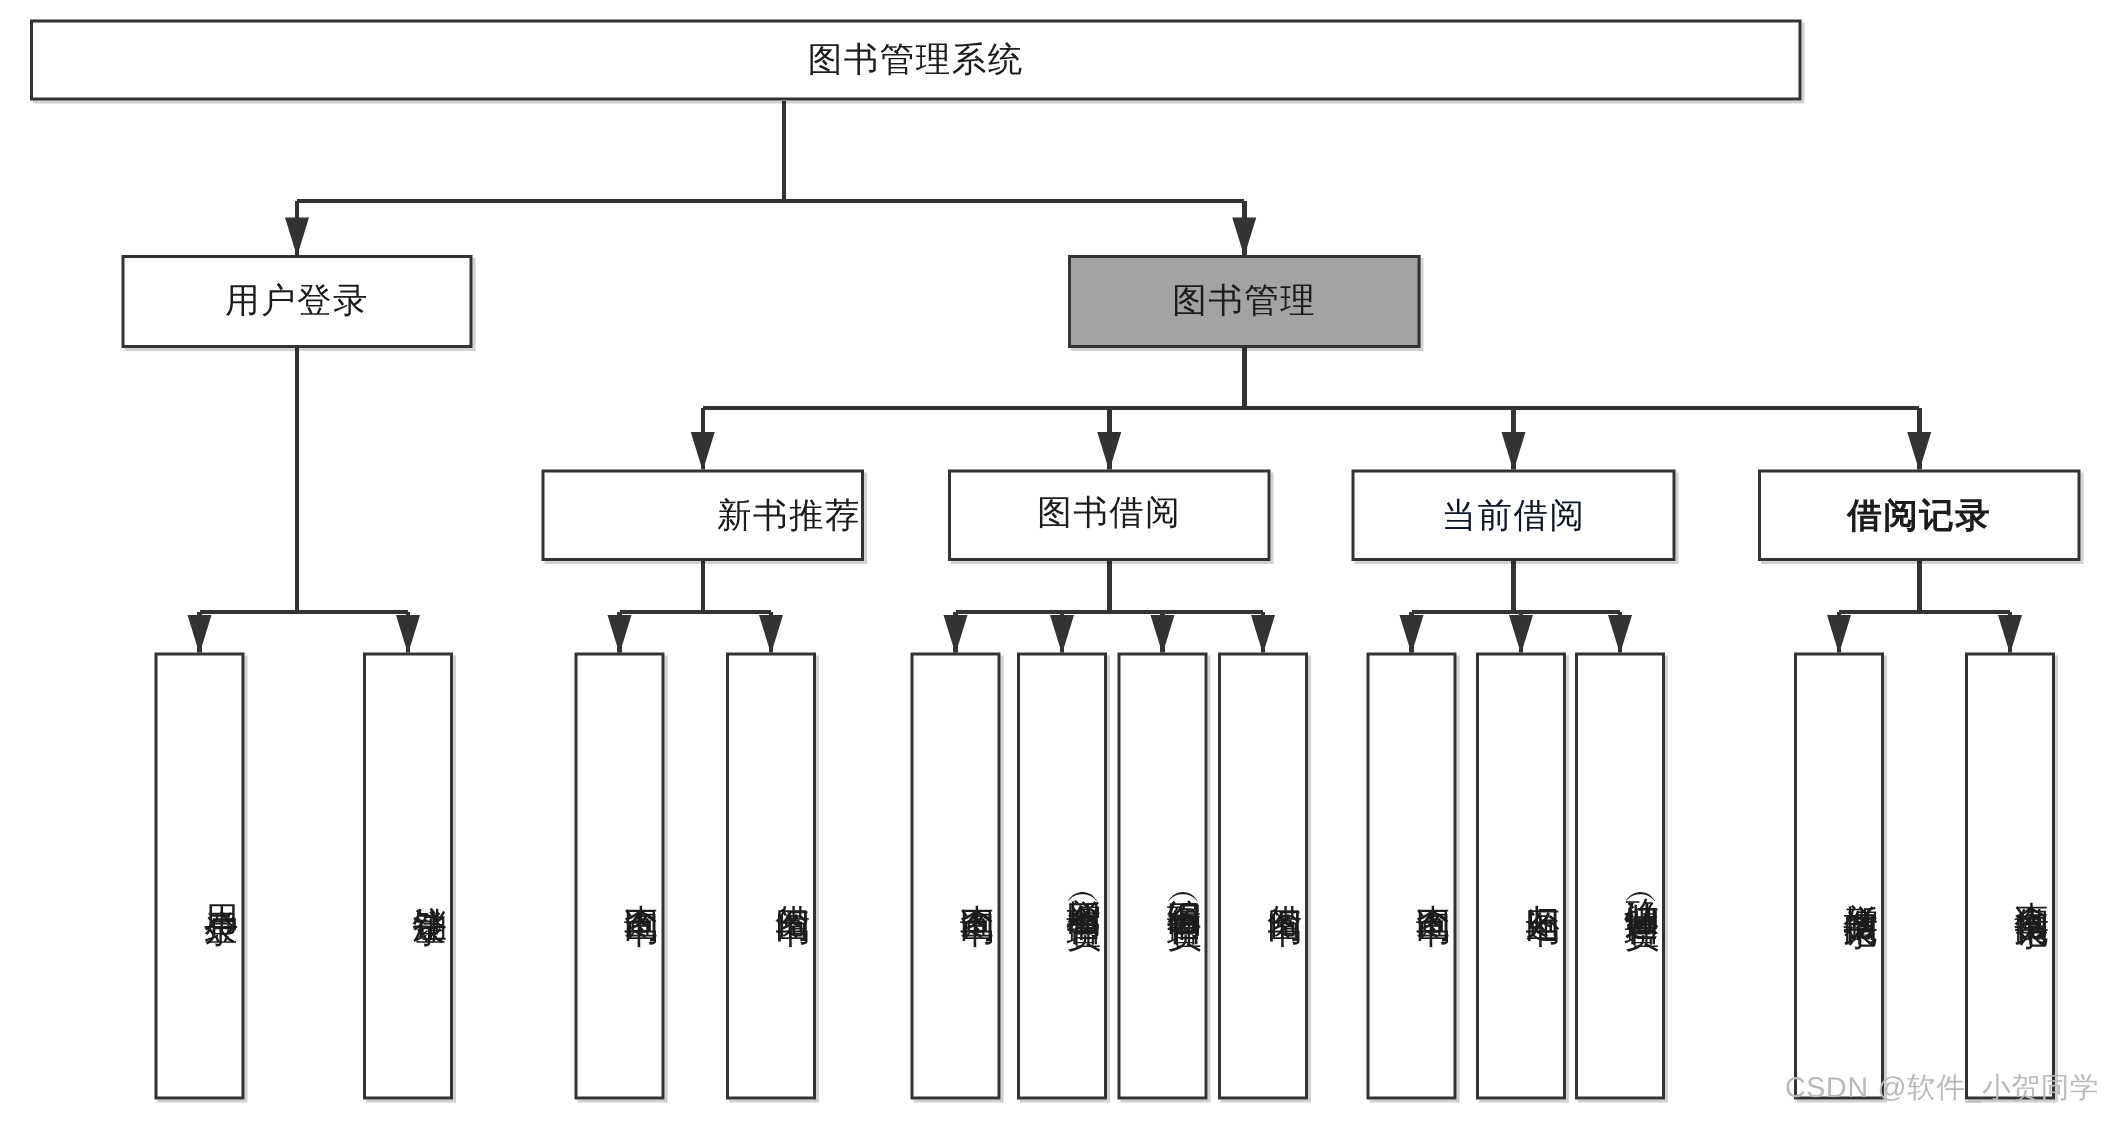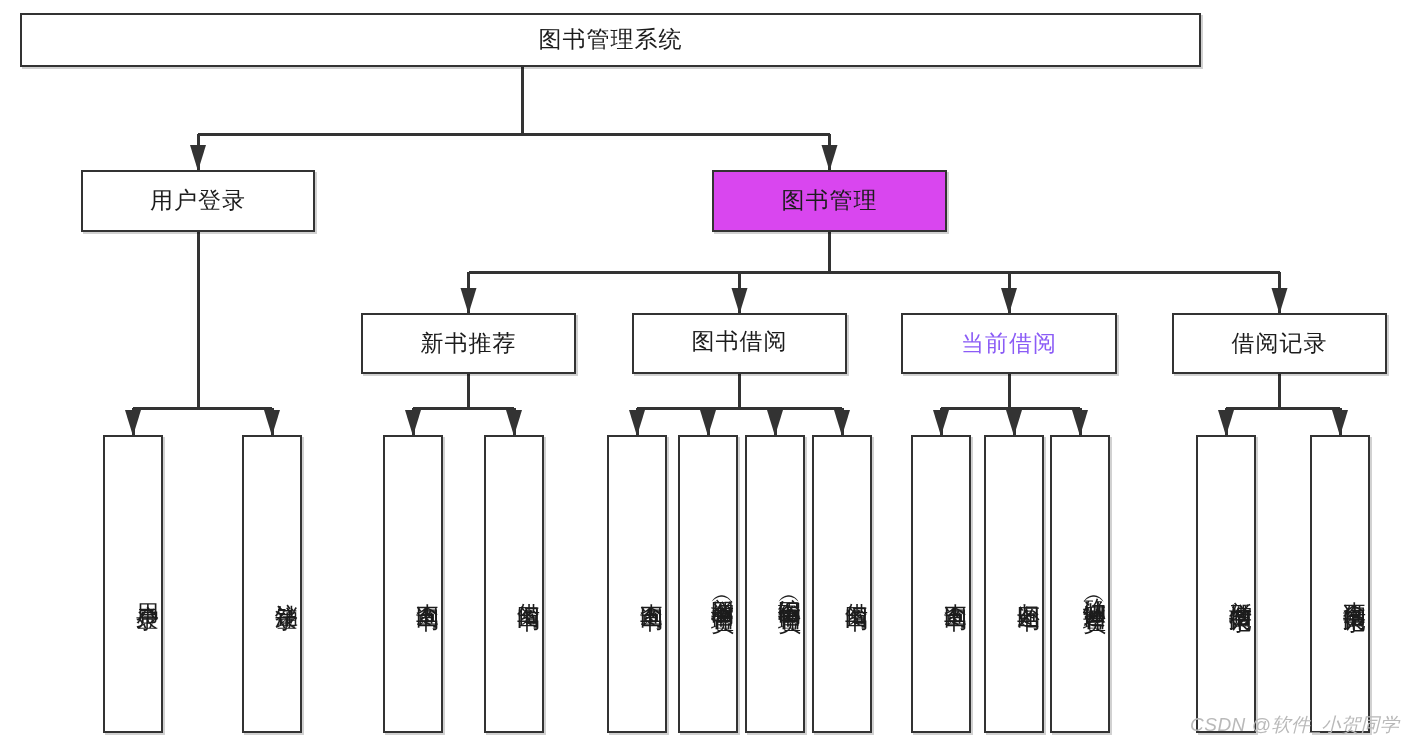--- a/index.html
+++ b/index.html
@@ -37,21 +37,20 @@
     text-align:center;
   }
   #watermark{
     position:absolute;
     left:1190px;top:712px;
     font-size:19px;
     color:#b9b9b9;
     white-space:nowrap;
     pointer-events:none;
     letter-spacing:0.5px;
-    font-style:italic;
   }
 </style>
 </head>
 <body>
 
 <div id="stage">
   <svg id="wires" viewBox="0 0 1405 747" preserveAspectRatio="none" aria-hidden="true">
       <g></g>
       <line x1="522.5" y1="67" x2="522.5" y2="134" stroke="#333333" stroke-width="3" shape-rendering="crispEdges"></line>
       <line x1="198" y1="134" x2="829.5" y2="134" stroke="#333333" stroke-width="3" shape-rendering="crispEdges"></line>
@@ -112,33 +111,33 @@
       <line x1="1340" y1="408" x2="1340" y2="435" stroke="#333333" stroke-width="3" shape-rendering="crispEdges"></line>
       <path d="M1332,410 L1348,410 L1340,436 Z" fill="#333333"></path>
     </svg>
   <div id="nodes">
       <div class="node horiz" style="left: 20px; top: 13px; width: 1181px; height: 54px; border-color: rgb(51, 51, 51); background: rgb(255, 255, 255); color: rgb(28, 28, 28);">
         <span class="lbl">图书管理系统</span>
       </div>
       <div class="node horiz" style="left: 81px; top: 170px; width: 234px; height: 62px; border-color: rgb(51, 51, 51); background: rgb(255, 255, 255); color: rgb(28, 28, 28);">
         <span class="lbl">用户登录</span>
       </div>
-      <div class="node horiz" style="left: 712px; top: 170px; width: 235px; height: 62px; border-color: rgb(51, 51, 51); background: #d946ef; color: rgb(28, 28, 28);">
+      <div class="node horiz" style="left: 712px; top: 170px; width: 235px; height: 62px; border-color: rgb(51, 51, 51); background: #a3a3a3; color: rgb(28, 28, 28);">
         <span class="lbl">图书管理</span>
       </div>
-      <div class="node horiz" style="left: 361px; top: 313px; width: 215px; height: 61px; border-color: rgb(51, 51, 51); background: rgb(255, 255, 255); color: rgb(28, 28, 28);">
+      <div class="node horiz" style="left: 361px; top: 313px; width: 215px; height: 61px; border-color: rgb(51, 51, 51); background: rgb(255, 255, 255); color: rgb(28, 28, 28); justify-content: flex-end;">
         <span class="lbl">新书推荐</span>
       </div>
       <div class="node horiz" style="left: 632px; top: 313px; width: 215px; height: 61px; border-color: rgb(51, 51, 51); background: rgb(255, 255, 255); color: rgb(28, 28, 28); font-family: Liberation Mono, monospace;">
         <span class="lbl">图书借阅</span>
       </div>
-      <div class="node horiz" style="left: 901px; top: 313px; width: 216px; height: 61px; border-color: rgb(51, 51, 51); background: rgb(255, 255, 255); color: #8b5cf6;">
+      <div class="node horiz" style="left: 901px; top: 313px; width: 216px; height: 61px; border-color: rgb(51, 51, 51); background: rgb(255, 255, 255); color: #0f172a;">
         <span class="lbl">当前借阅</span>
       </div>
-      <div class="node horiz" style="left: 1172px; top: 313px; width: 215px; height: 61px; border-color: rgb(51, 51, 51); background: rgb(255, 255, 255); color: rgb(28, 28, 28);">
+      <div class="node horiz" style="left: 1172px; top: 313px; width: 215px; height: 61px; border-color: rgb(51, 51, 51); background: rgb(255, 255, 255); color: rgb(28, 28, 28); font-weight: bold;">
         <span class="lbl">借阅记录</span>
       </div>
       <div class="node vert" style="left: 103px; top: 435px; width: 60px; height: 298px; border-color: rgb(51, 51, 51); background: rgb(255, 255, 255); color: rgb(28, 28, 28);">
         <span class="lbl">用户登录</span>
       </div>
       <div class="node vert" style="left: 242px; top: 435px; width: 60px; height: 298px; border-color: rgb(51, 51, 51); background: rgb(255, 255, 255); color: rgb(28, 28, 28);">
         <span class="lbl">注销登录</span>
       </div>
       <div class="node vert" style="left: 383px; top: 435px; width: 60px; height: 298px; border-color: rgb(51, 51, 51); background: rgb(255, 255, 255); color: rgb(28, 28, 28);">
         <span class="lbl">查询图书</span>

